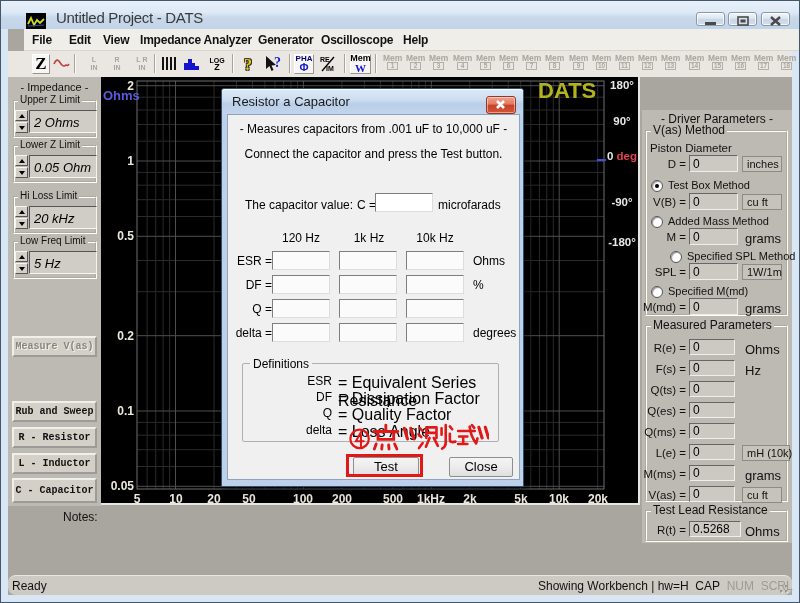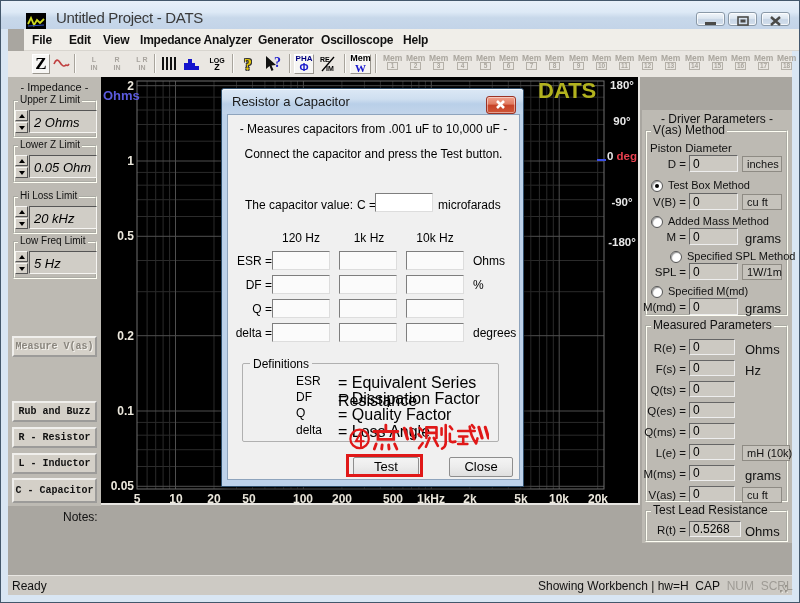--- a/index.html
+++ b/index.html
@@ -19,21 +19,21 @@
 .mitem { position:absolute; top:4px; font-size:12px; font-weight:bold; color:#111; letter-spacing:-0.2px; }
 #toolbar { position:absolute; left:8px; top:51px; width:784px; height:26px; background:#eae7e2; }
 .tbtn { position:absolute; top:3px; height:20px; text-align:center; display:flex; align-items:center; justify-content:center; }
 .raised { background:#f7f6f4; border:1px solid; border-color:#fff #9a968e #9a968e #fff; }
 .tsep { position:absolute; top:3px; width:2px; height:19px; border-left:1px solid #a8a49c; border-right:1px solid #fbfaf8; }
 .dis2 { font:bold 7px "Liberation Sans"; color:#a8a49e; line-height:8px; display:block; padding-top:2px; }
 .dismem { display:block; top:2px; }
 .memtxt { font:bold 8.5px "Liberation Sans"; color:#aaa69e; display:block; line-height:8px; margin-top:1px; }
 .membox { font:bold 6.5px "Liberation Sans"; color:#aaa69e; border:1px solid #b4b0a8; display:block; width:11px; margin:0 auto; line-height:6px; }
 #workbench { position:absolute; left:8px; top:77px; width:784px; height:498px; background:#a9a6a0; }
-#statusbar { position:absolute; left:8px; top:575px; width:784px; height:20px; background:#cdcac4; border-top:1px solid #e8e6e2; font-size:12px; color:#111; }
+#statusbar { position:absolute; left:8px; top:575px; width:784px; height:20px; background:#cdcac4; border-top:1px solid #e8e6e2; font-size:12px; color:#111;border-radius:8px; }
 #leftpanel { position:absolute; left:0px; top:0px; width:93px; height:429px; background:#bdbab3; }
 #rightpanel { position:absolute; left:634px; top:0px; width:150px; height:433px; background:#bdbab3;margin-top:33px; }
 #graph { position:absolute; left:93px; top:0px; width:539px; height:428px; background:#000;
   border-right:2px solid #e8e6e2; border-bottom:2px solid #e8e6e2; }
 .ylab { position:absolute; left:0px; width:33px; text-align:right; font-size:12px; font-weight:bold; color:#ece8dd; }
 .xlab { position:absolute; top:415px; width:40px; text-align:center; font-size:12px; font-weight:bold; color:#ece8dd; }
 .plab { position:absolute; left:504px; width:34px; text-align:center; font-size:11.5px; font-weight:bold; color:#e8e8e8; }
 #ohms { position:absolute; left:2px; top:11px; font-size:13px; font-weight:bold; color:#5b5bde; }
 #dats { position:absolute; left:437px; top:1px; font-size:22px; font-weight:bold; color:#b2b21e; letter-spacing:0px; }
 .lptitle { position:absolute; left:0; top:4px; width:93px; text-align:center; font-size:11px; color:#111; }
@@ -67,21 +67,21 @@
 #dlgx { position:absolute; left:264px; top:7px; width:30px; height:18px; border:1px solid #9b3325; border-radius:3px;
   background:linear-gradient(#f0a08c 0%,#e07a60 45%,#c64228 50%,#d05636 100%); box-shadow:inset 0 0 0 1px rgba(255,255,255,.45); }
 #dlgbody { position:absolute; left:5px; top:25px; width:293px; height:366px; background:#f0f0f0; border:1px solid #8ea4bd; font-size:12px; color:#000; }
 .dctr { position:absolute; width:100%; text-align:center; }
 .dbox { position:absolute; width:58px; height:19px; background:#fbfbfb; border:1px solid; border-color:#7e7e7e #ddd #ddd #7e7e7e; }
 .dlab { position:absolute; left:0px; width:44px; text-align:right; font-size:12px; }
 .dunit { position:absolute; left:245px; font-size:12px; }
 .dhdr { position:absolute; top:116px; width:60px; text-align:center; font-size:12px; }
 #defgrp { position:absolute; left:14px; top:248px; width:257px; height:79px; border:1px solid #b0b0b0; border-radius:2px; }
 .defline { position:absolute; font-size:16px; }
-.deflab { position:absolute; width:36px; text-align:left; font-size:12px; }
+.deflab { position:absolute; width:36px; text-align:right; font-size:12px; }
 .dlgbtn { position:absolute; width:66px; height:20px; background:linear-gradient(#f4f4f4,#ececec 50%,#dfdfdf); border:1px solid #8e8e8e; border-radius:2px; text-align:center; font-size:13px; color:#000; padding-top:1px; }
 #redrect { position:absolute; left:346px; top:454px; width:77px; height:23px; border:3px solid #e01818; z-index:20; }
 #redtext { position:absolute; left:349px; top:422px; z-index:20; }
 #ready { position:absolute; left:4px; top:3px; }
 #sright { position:absolute; left:530px; top:3px; white-space:nowrap; }
 </style></head>
 <body>
 <div id="win">
   <div id="titlebar">
     <div id="appicon"><svg width="20" height="17">
@@ -284,21 +284,21 @@
 <div class="spin" style="left:7px;top:174px">
           <div class="sbtn">
             <span class="tri up"></span>
           </div>
           <div class="sbtn">
             <span class="tri dn"></span>
           </div>
         </div>
 <div class="sfield" style="left:21px;top:174px">5 Hz</div>
 <div class="pbtn dis" style="left:4px;top:259px;width:85px;height:21px;line-height:13px">Measure V(as)</div>
-<div class="pbtn" style="left:4px;top:324px;width:85px;height:21px;line-height:13px">Rub and Buzz</div>
+<div class="pbtn" style="left:4px;top:324px;width:85px;height:21px;line-height:13px">Rub and Sweep</div>
 <div class="pbtn" style="left:4px;top:350px;width:85px;height:21px;line-height:13px">R - Resistor</div>
 <div class="pbtn" style="left:4px;top:376px;width:85px;height:21px;line-height:13px">L - Inductor</div>
 <div class="pbtn" style="left:4px;top:401px;width:85px;height:25px;line-height:13px">C - Capacitor</div>
     </div>
     <div id="graph">
 <svg width="539" height="428" style="position:absolute;left:0;top:0">
 <line x1="46.1" y1="4" x2="46.1" y2="412" stroke="#2b2b2b" stroke-width="1"></line>
 <line x1="54.7" y1="4" x2="54.7" y2="412" stroke="#2b2b2b" stroke-width="1"></line>
 <line x1="62.1" y1="4" x2="62.1" y2="412" stroke="#2b2b2b" stroke-width="1"></line>
 <line x1="68.6" y1="4" x2="68.6" y2="412" stroke="#2b2b2b" stroke-width="1"></line>

